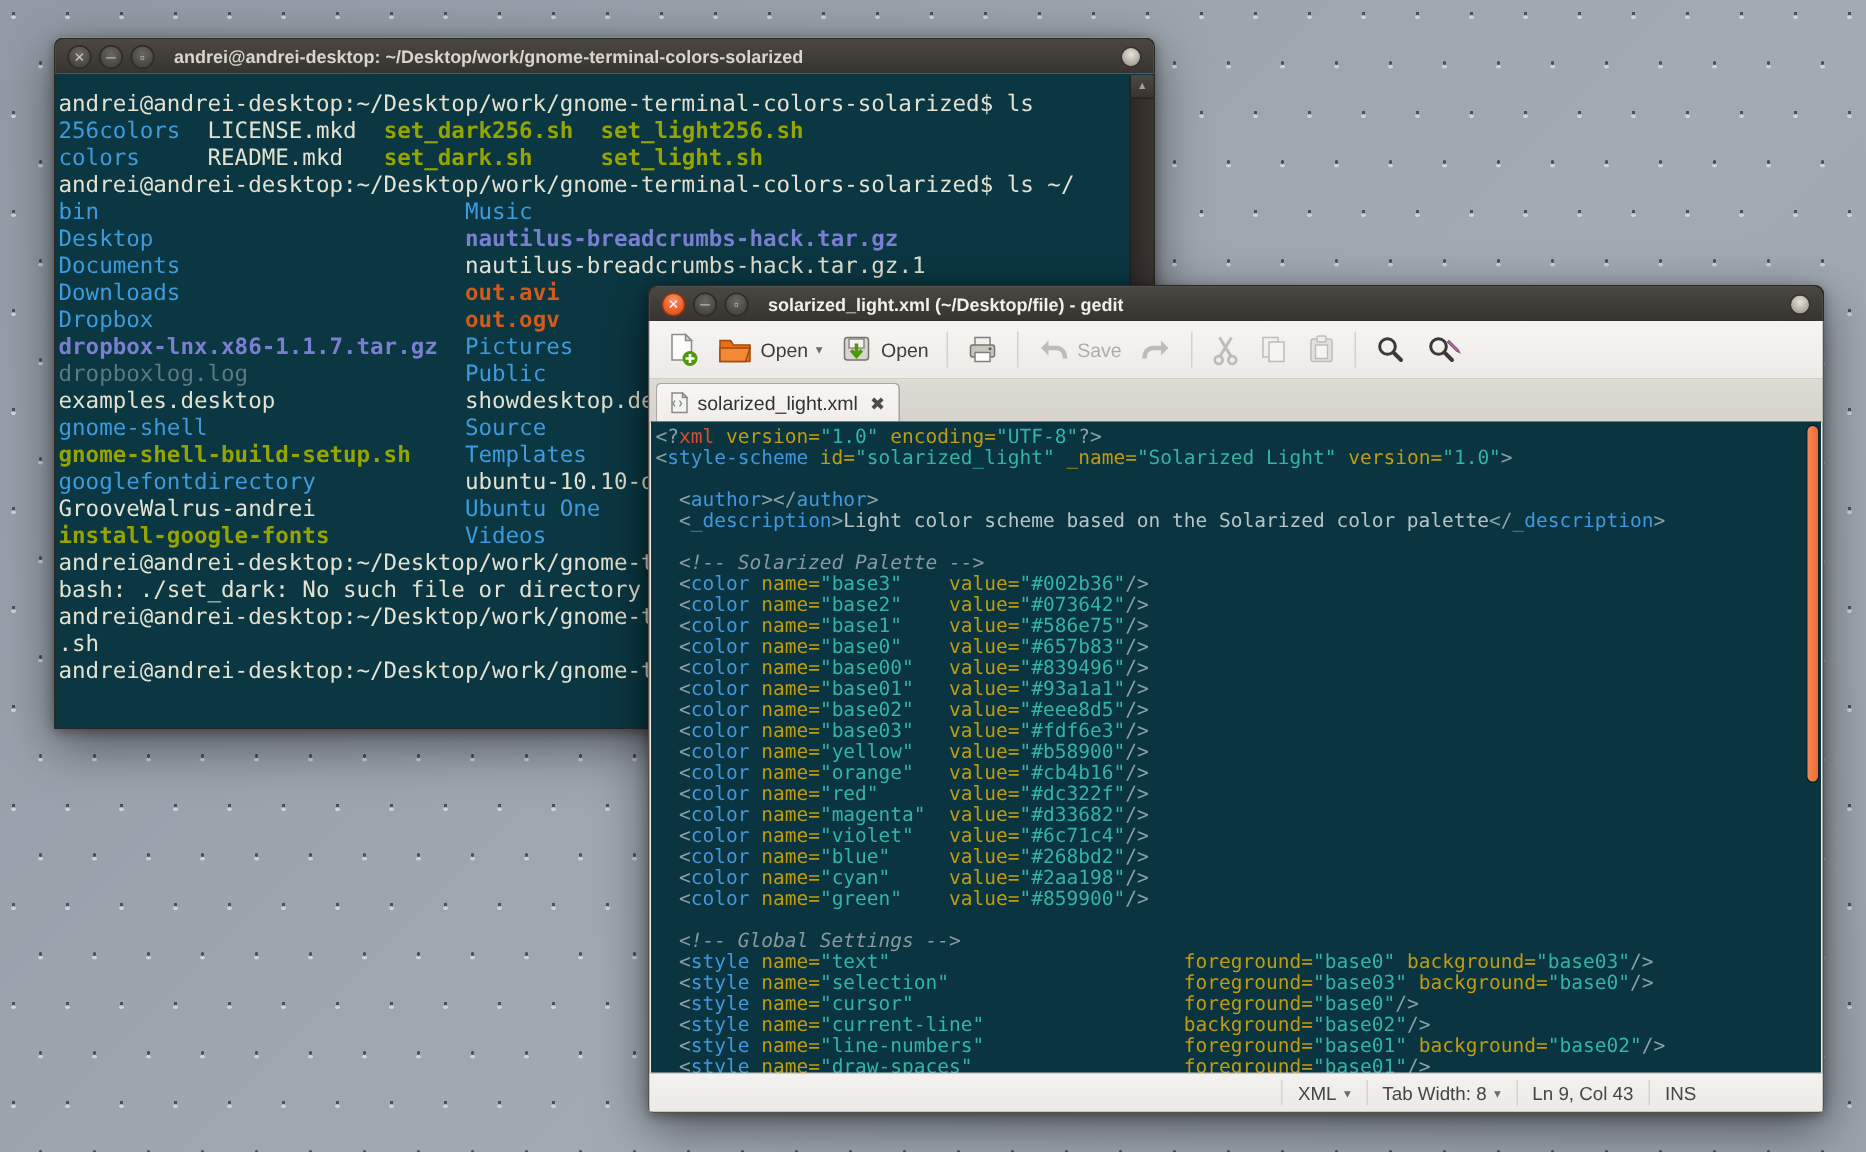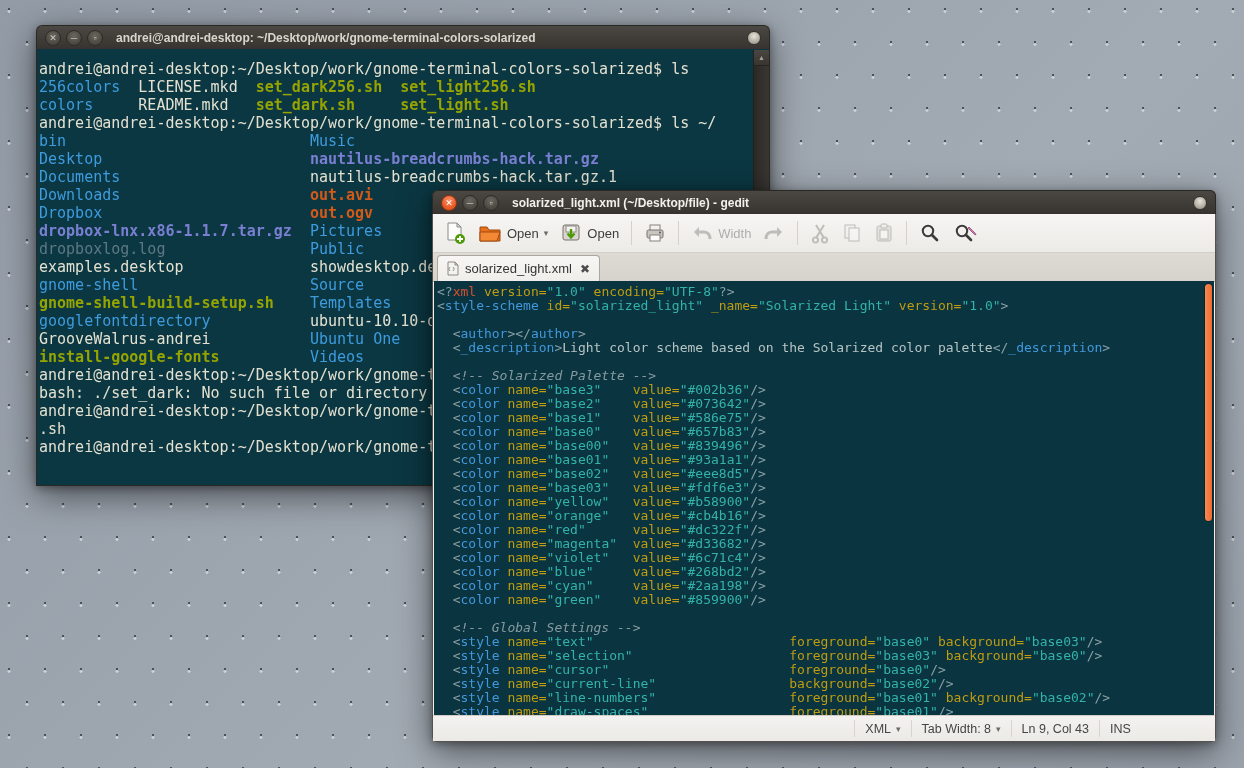--- a/index.html
+++ b/index.html
@@ -162,21 +162,21 @@
         <rect x="6" y="13" width="10" height="6" fill="#fdfdfb" stroke="#85817a"></rect>
         <circle cx="16" cy="10.5" r="1" fill="#5b5852"></circle>
       </svg>
     </div>
     <div class="tsep"></div>
     <div class="tbtn disabled">
       <svg class="icon" width="22" height="20" viewBox="0 0 22 20">
         <path d="M8 4 L3 9 l5 5 z" fill="#6e6a64"></path>
         <path d="M5 9 h8 c4 0 6 3 6 7" stroke="#6e6a64" stroke-width="3" fill="none"></path>
       </svg>
-      <span>Width</span>
+      <span>Save</span>
     </div>
     <div class="tbtn disabled">
       <svg class="icon" width="22" height="20" viewBox="0 0 22 20">
         <path d="M14 4 l5 5 -5 5 z" fill="#6e6a64"></path>
         <path d="M17 9 h-8 c-4 0 -6 3 -6 7" stroke="#6e6a64" stroke-width="3" fill="none"></path>
       </svg>
     </div>
     <div class="tsep"></div>
     <div class="tbtn disabled">
       <svg class="icon" width="20" height="22" viewBox="0 0 20 22">

